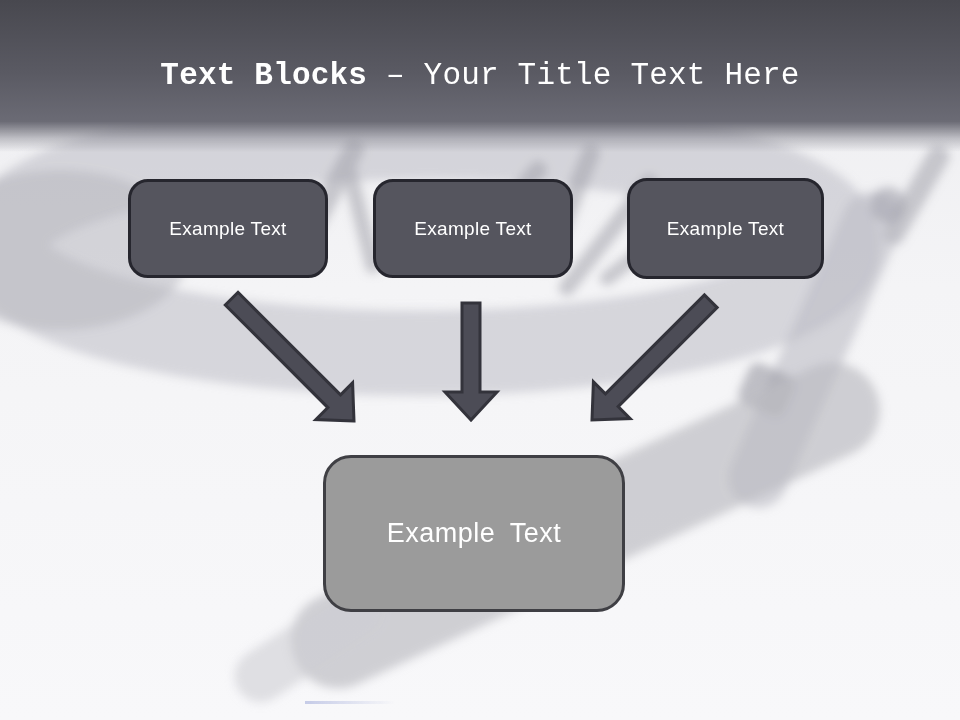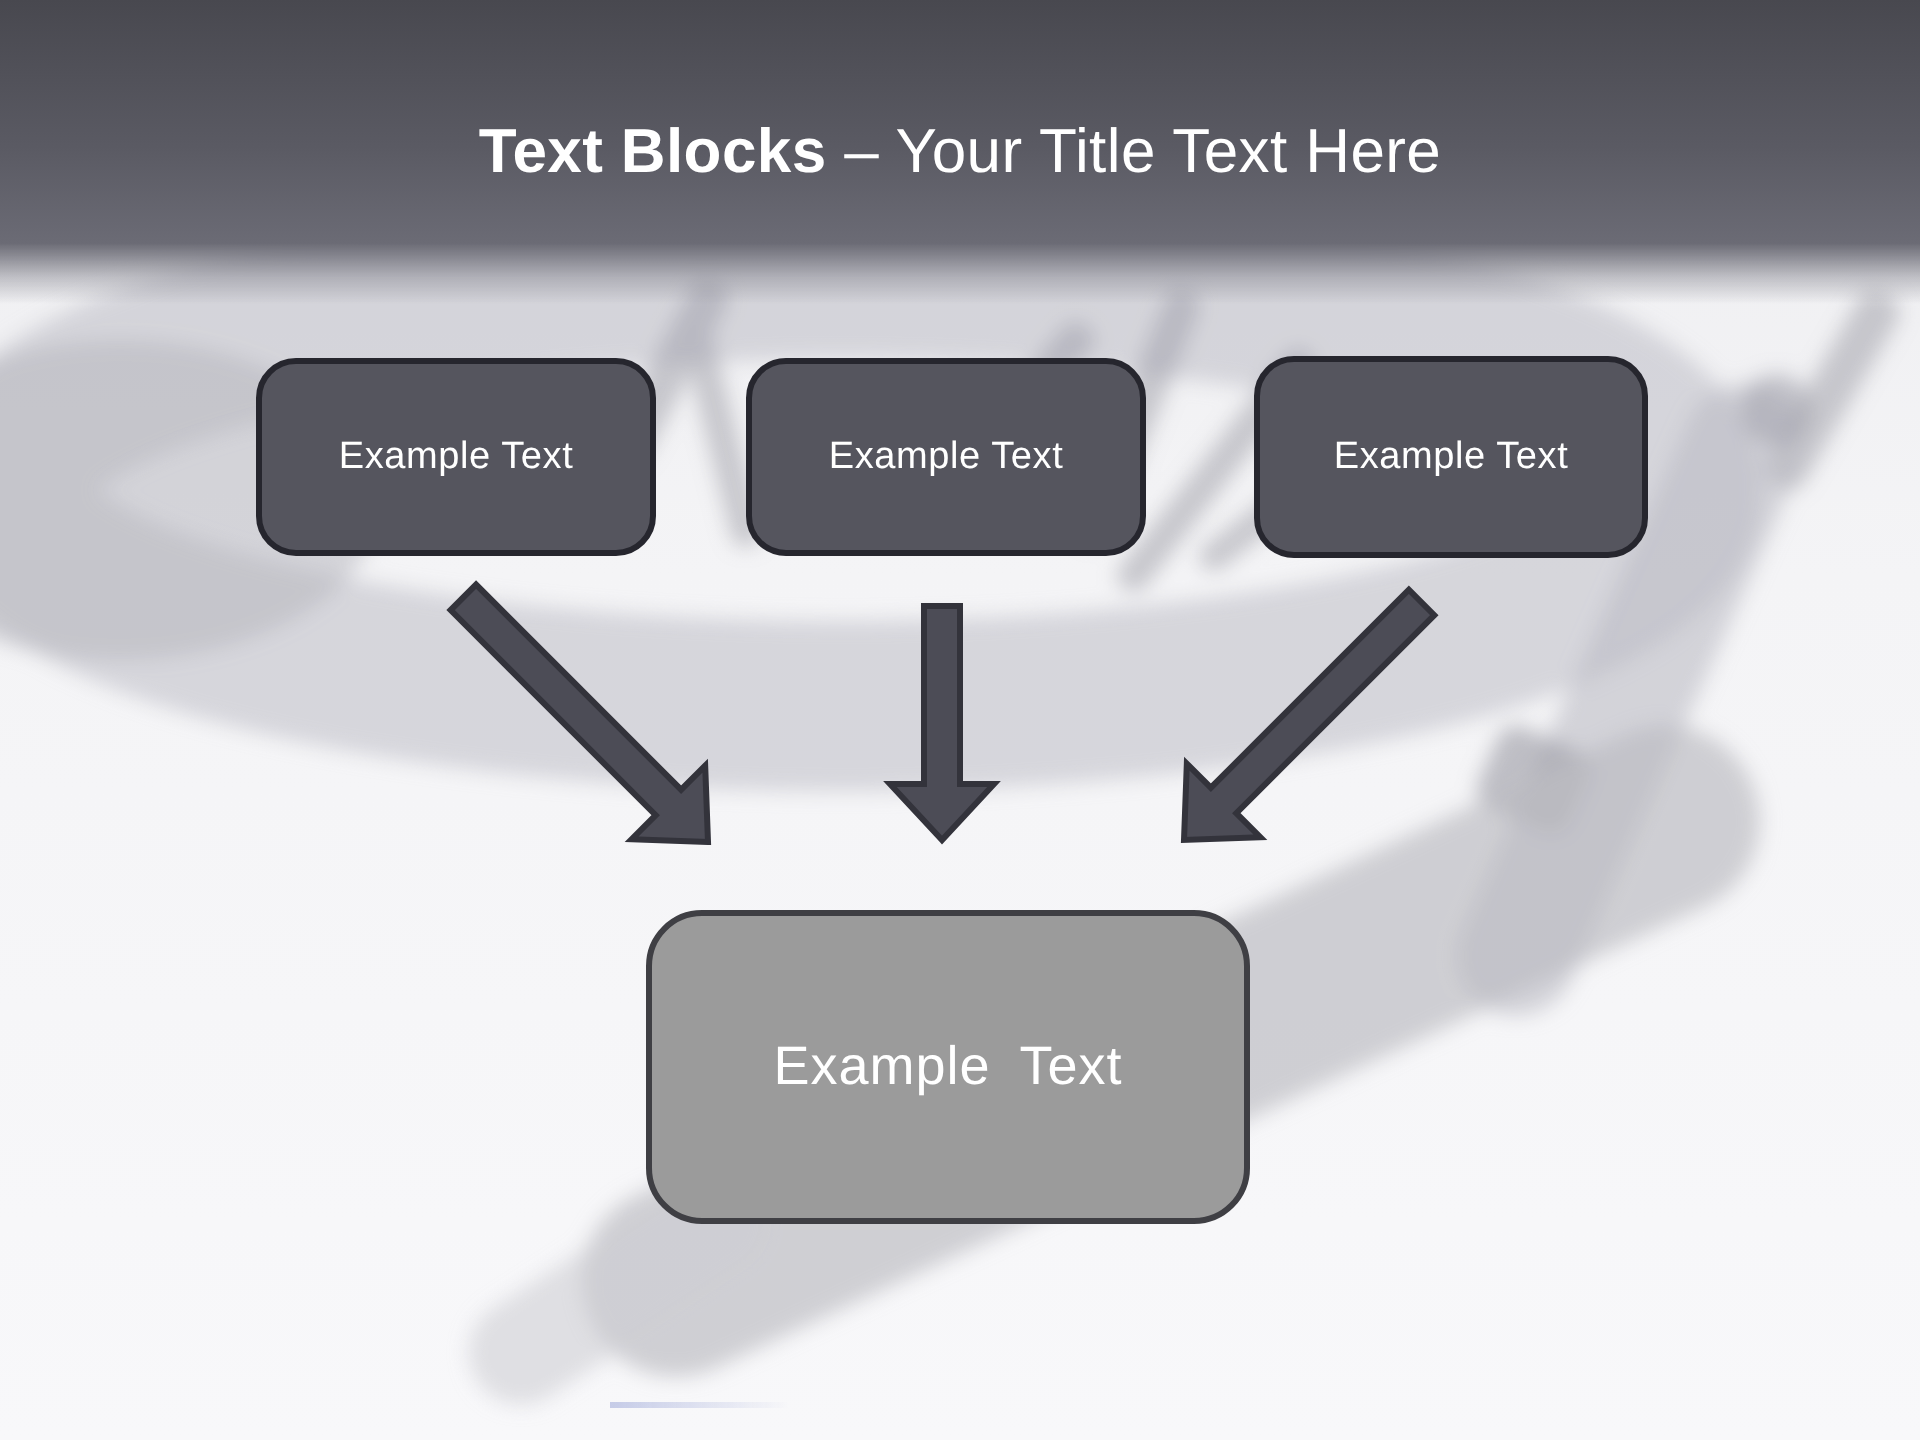--- a/index.html
+++ b/index.html
@@ -15,21 +15,21 @@
     background:linear-gradient(180deg,
       var(--header-top,#48484f) 0%,
       var(--header-mid,#5a5a63) 48%,
       var(--header-bottom,#6b6b75) 80%,
       rgba(130,130,140,0.45) 91%,
       rgba(240,240,243,0) 100%);
   }
   .slide-title{
     position:absolute;left:0;top:56px;width:960px;z-index:3;
     text-align:center;color:var(--title-color,#ffffff);
-    font-size:31px;line-height:40px;letter-spacing:0.2px;
+    font-size:31px;line-height:40px;letter-spacing:0.2px;font-family:Liberation Mono, monospace;
   }
   .slide-title .t-bold{font-weight:700;}
   .slide-title .t-sep,.slide-title .t-rest{font-weight:400;}
   .content{position:absolute;inset:0;z-index:3;}
   .tblock{
     position:absolute;box-sizing:border-box;
     background:var(--block-fill,#55555e);
     border:3px solid var(--block-border,#26262e);
     border-radius:20px;
     display:flex;align-items:center;justify-content:center;

